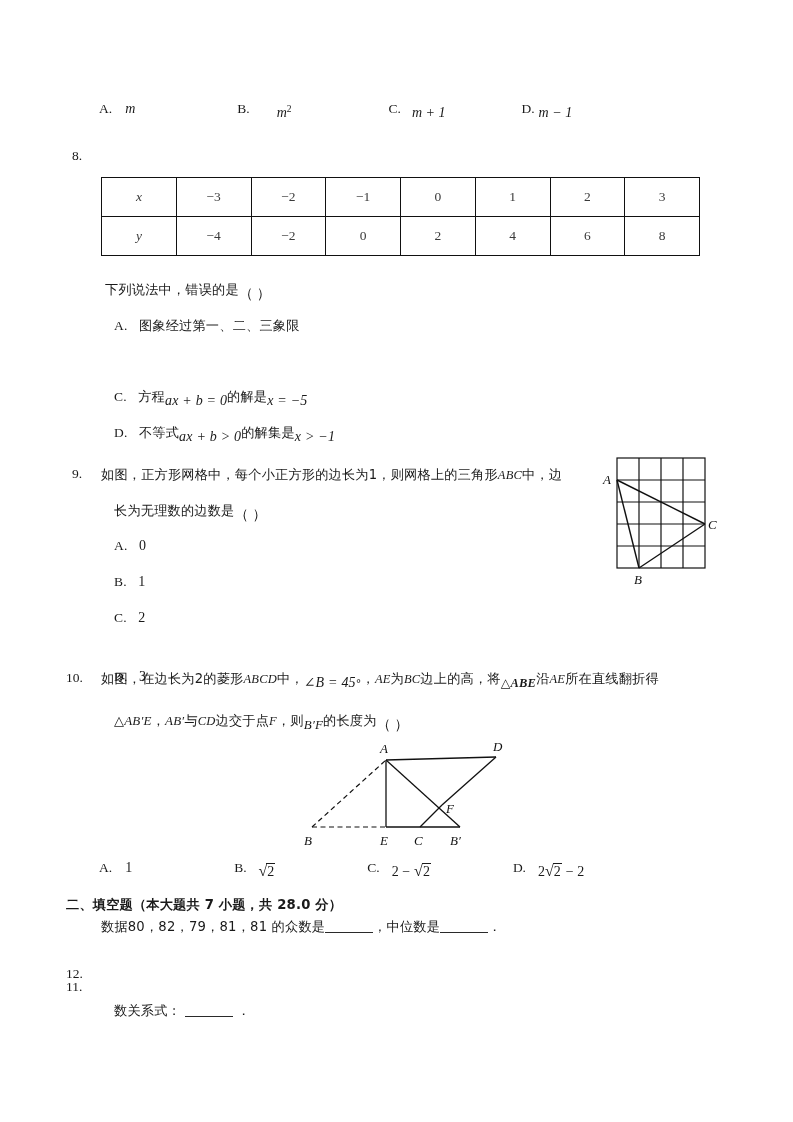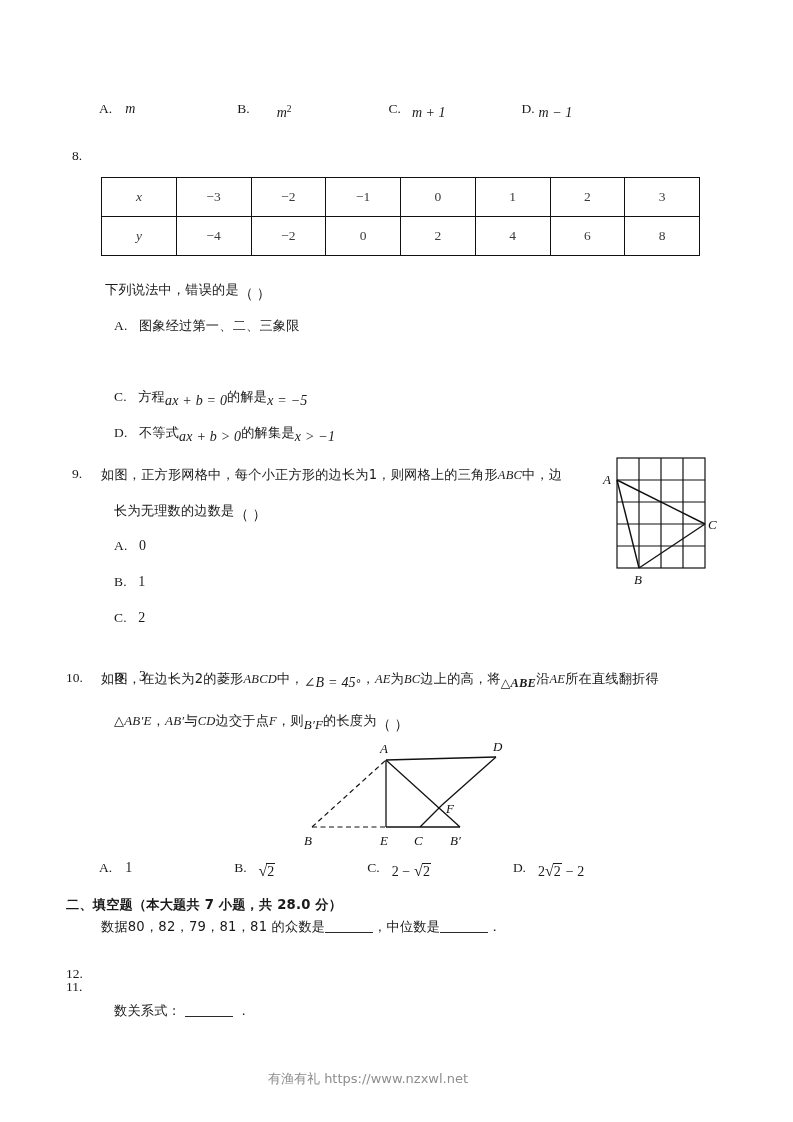--- a/index.html
+++ b/index.html
@@ -271,15 +271,14 @@
   <div class="qnum" style="left:66px; top:958px;margin-top:21px;">11.</div>
   <div class="blk cn" style="left:101px; top:918px;text-align:right;">
     <span>数据80，82，79，81，81 的众数是</span><span class="blank" style="width:48px;"></span><span>，中位数是</span><span class="blank" style="width:48px;"></span><span>．</span>
   </div>
 
   <div class="qnum" style="left:66px; top:966px;">12.</div>
   <div class="blk cn" style="left:114px; top:1002px;">
     <span>数关系式：</span><span class="blank" style="width:48px; margin-left:4px;"></span><span style="margin-left:4px;">．</span>
   </div>
 
-  <div class="footer" style="left:268px; top:1070px;">有渔有礼 https://www.nzxwl.net</div>
 
 </div>
 
 </body></html>

